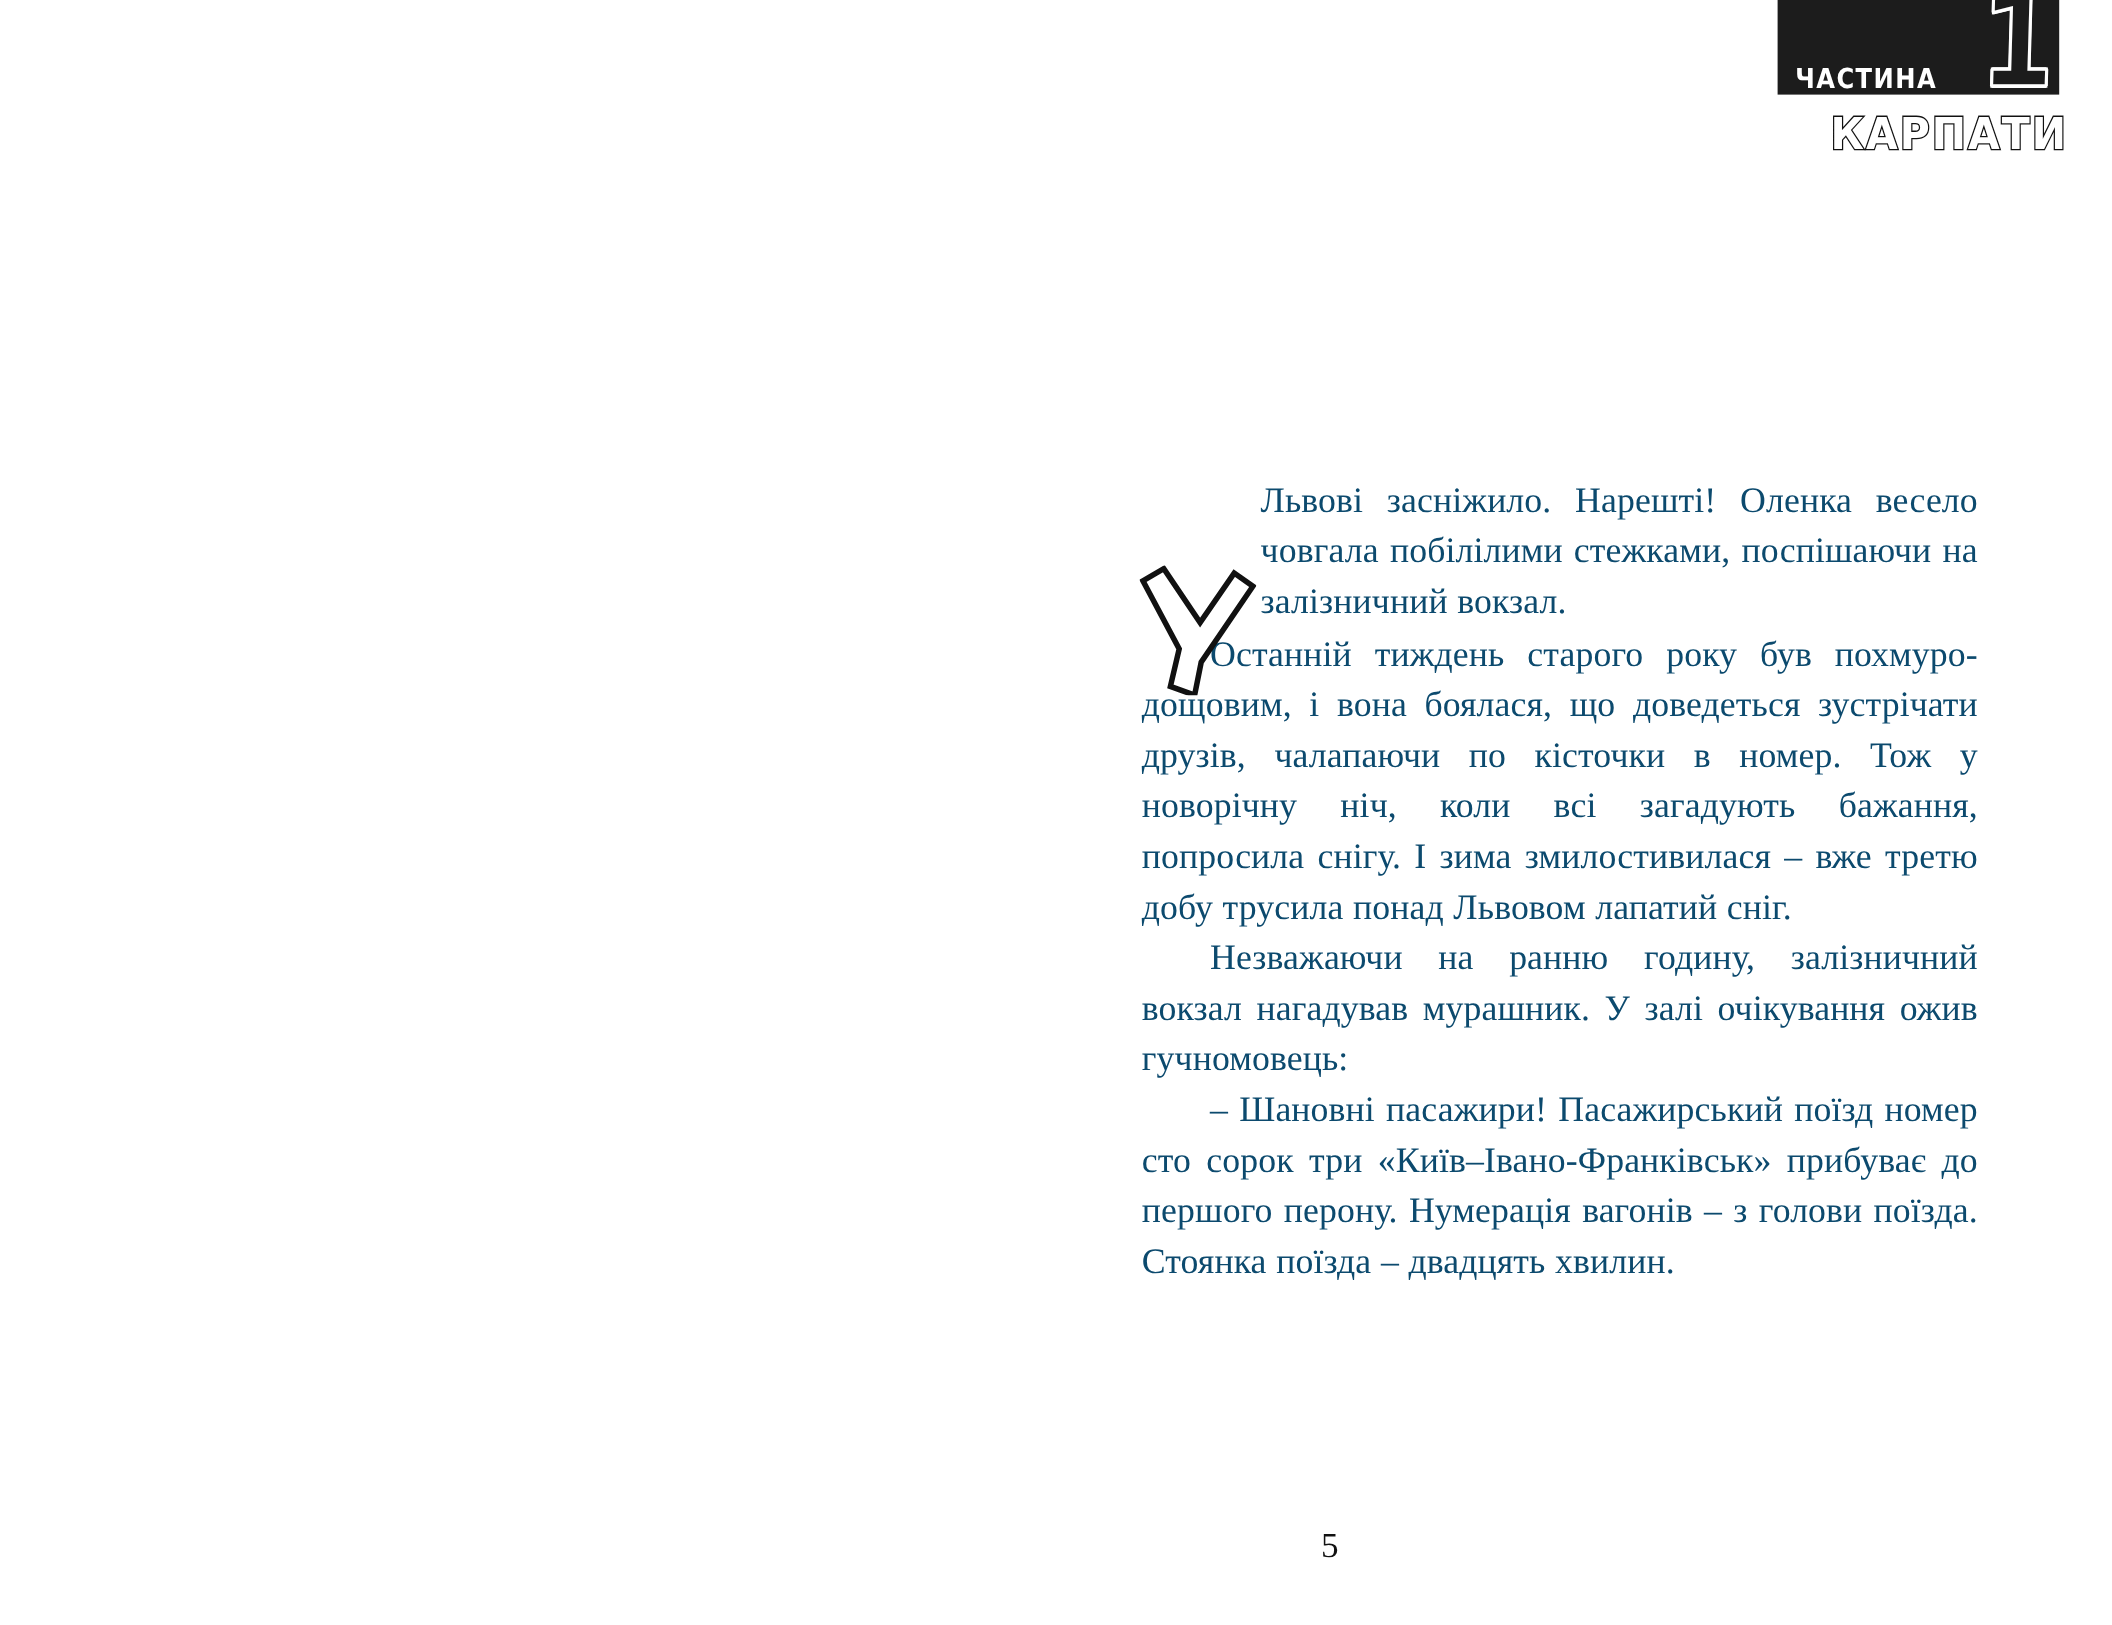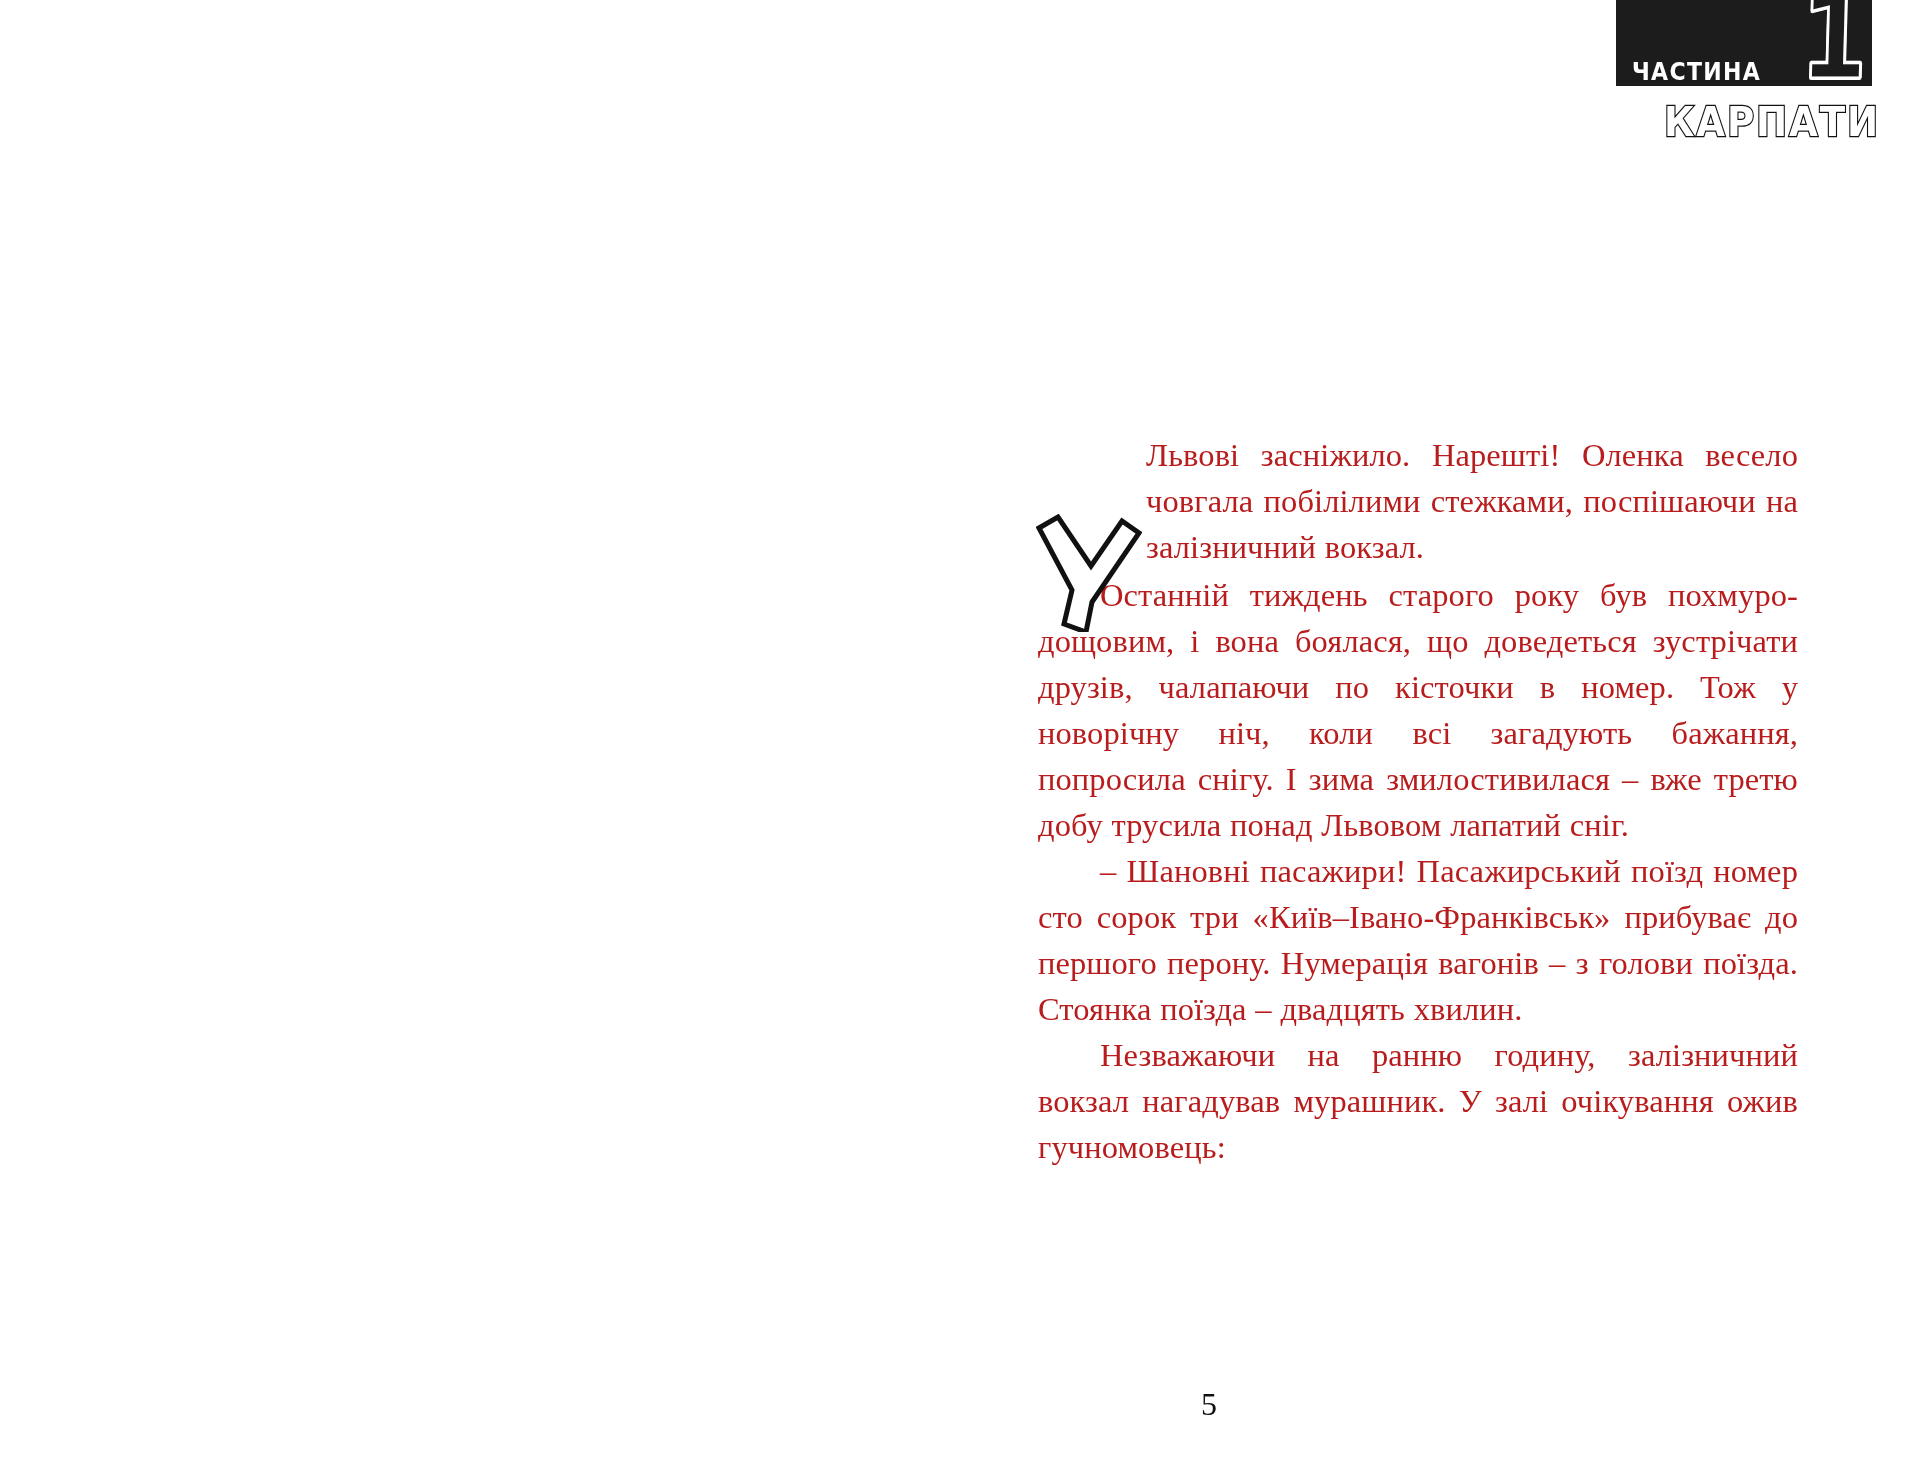--- a/index.html
+++ b/index.html
@@ -95,21 +95,21 @@
   }
 
   .para {
     margin: 0;
     font-size: 32.5px;
     line-height: 46px;
     text-align: justify;
     text-justify: inter-word;
     letter-spacing: 0.1px;
     word-spacing: 0.5px;
-    color: #b91c1c;
+    color: #0c4a6e;
     hyphens: manual;
   }
   .para + .para {
     margin-top: 0;
   }
   .para.indent {
     text-indent: 62px;
   }
 
   
@@ -178,22 +178,22 @@
         <svg viewBox="0 0 106 118" xmlns="http://www.w3.org/2000/svg">
           <path d="M3 14 L22 3 L55 52 L86 7 L103 19 L56 88 L50 118 L28 110 L36 76 Z" fill="#ffffff" stroke="#111111" stroke-width="5" stroke-linejoin="miter"></path>
         </svg>
       </div>
       <span class="dc-spacer"></span>
       <p class="para">Львові засніжило. Нарешті! Оленка весело човгала побілілими стежками, поспішаючи на залізничний вокзал.</p>
     </div>
 
     <p class="para indent">Останній тиждень старого року був похмуро-дощовим, і вона боялася, що доведеться зустрічати друзів, чалапаючи по кісточки в номер. Тож у новорічну ніч, коли всі загадують бажання, попросила снігу. І зима змилостивилася – вже третю добу трусила понад Львовом лапатий сніг.</p>
 
+    <p class="para indent">Незважаючи на ранню годину, залізничний вокзал нагадував мурашник. У залі очікування ожив гучномовець:</p>
+
     <p class="para indent">– Шановні пасажири! Пасажирський поїзд номер сто сорок три «Київ–Івано-Франківськ» прибуває до першого перону. Нумерація вагонів – з голови поїзда. Стоянка поїзда – двадцять хвилин.</p>
-
-    <p class="para indent">Незважаючи на ранню годину, залізничний вокзал нагадував мурашник. У залі очікування ожив гучномовець:</p>
   </div>
 
   <div class="page-number">
     <span class="pn-inner">5</span>
   </div>
 
 </div>
 
 </body></html>

